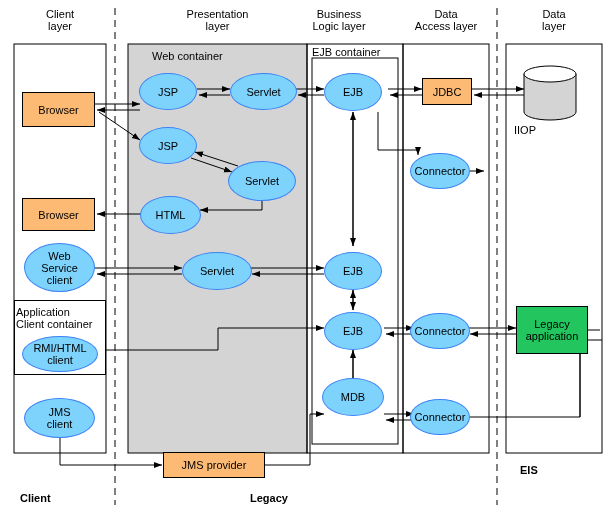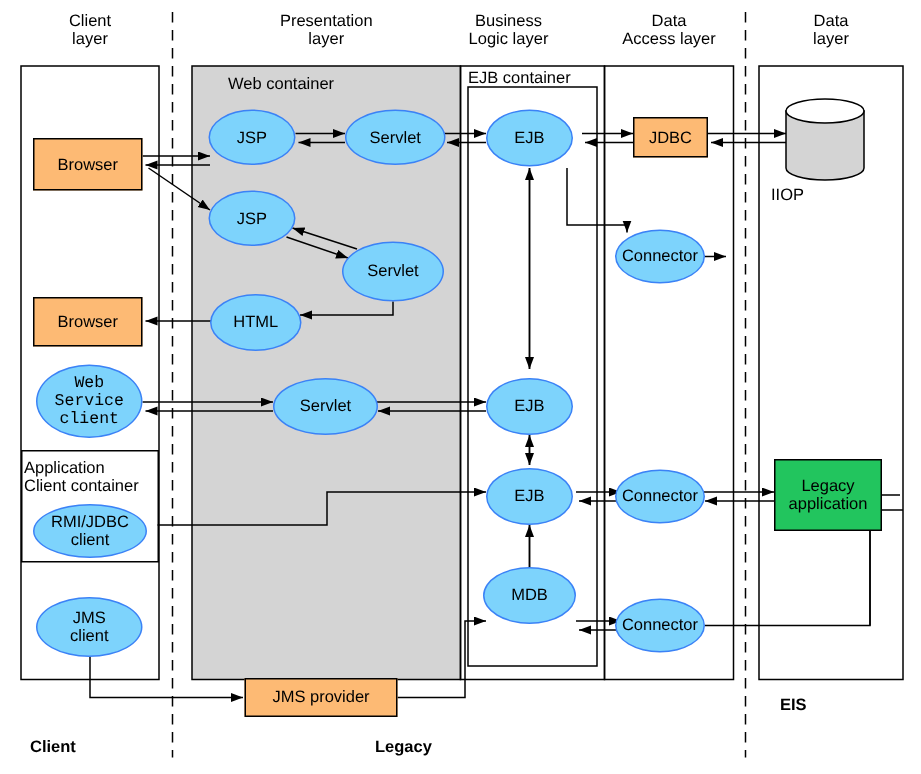--- a/index.html
+++ b/index.html
@@ -191,24 +191,24 @@
 
   <div class="lbl" style="left:152px; top:50px; width:130px;">Web container</div>
   <div class="lbl" style="left:312px; top:46px; width:86px;">EJB container</div>
 
   <div class="container-box" style="left:14px; top:300px; width:92px; height:75px;"></div>
   <div class="lbl" style="left:16px; top:306px; width:88px;">Application
 Client container</div>
 
   <div class="node rect" style="left:22px; top:92px; width:73px; height:35px;">Browser</div>
   <div class="node rect" style="left:22px; top:198px; width:73px; height:33px;">Browser</div>
-  <div class="node ellipse" style="left:24px; top:243px; width:71px; height:49px;font-family:Liberation Mono, monospace;">Web
+  <div class="node ellipse" style="left:24px; top:243px; width:71px; height:49px;">Web
 Service
 client</div>
-  <div class="node ellipse" style="left:22px; top:336px; width:76px; height:36px;">RMI/JDBC
+  <div class="node ellipse" style="left:22px; top:336px; width:76px; height:36px;">RMI/HTML
 client</div>
   <div class="node ellipse" style="left:24px; top:398px; width:71px; height:40px;">JMS
 client</div>
 
   <div class="node ellipse" style="left:139px; top:73px; width:58px; height:37px;">JSP</div>
   <div class="node ellipse" style="left:230px; top:73px; width:67px; height:37px;">Servlet</div>
   <div class="node ellipse" style="left:139px; top:127px; width:58px; height:37px;">JSP</div>
   <div class="node ellipse" style="left:228px; top:161px; width:68px; height:40px;">Servlet</div>
   <div class="node ellipse" style="left:140px; top:196px; width:61px; height:38px;">HTML</div>
   <div class="node ellipse" style="left:182px; top:252px; width:70px; height:38px;">Servlet</div>

